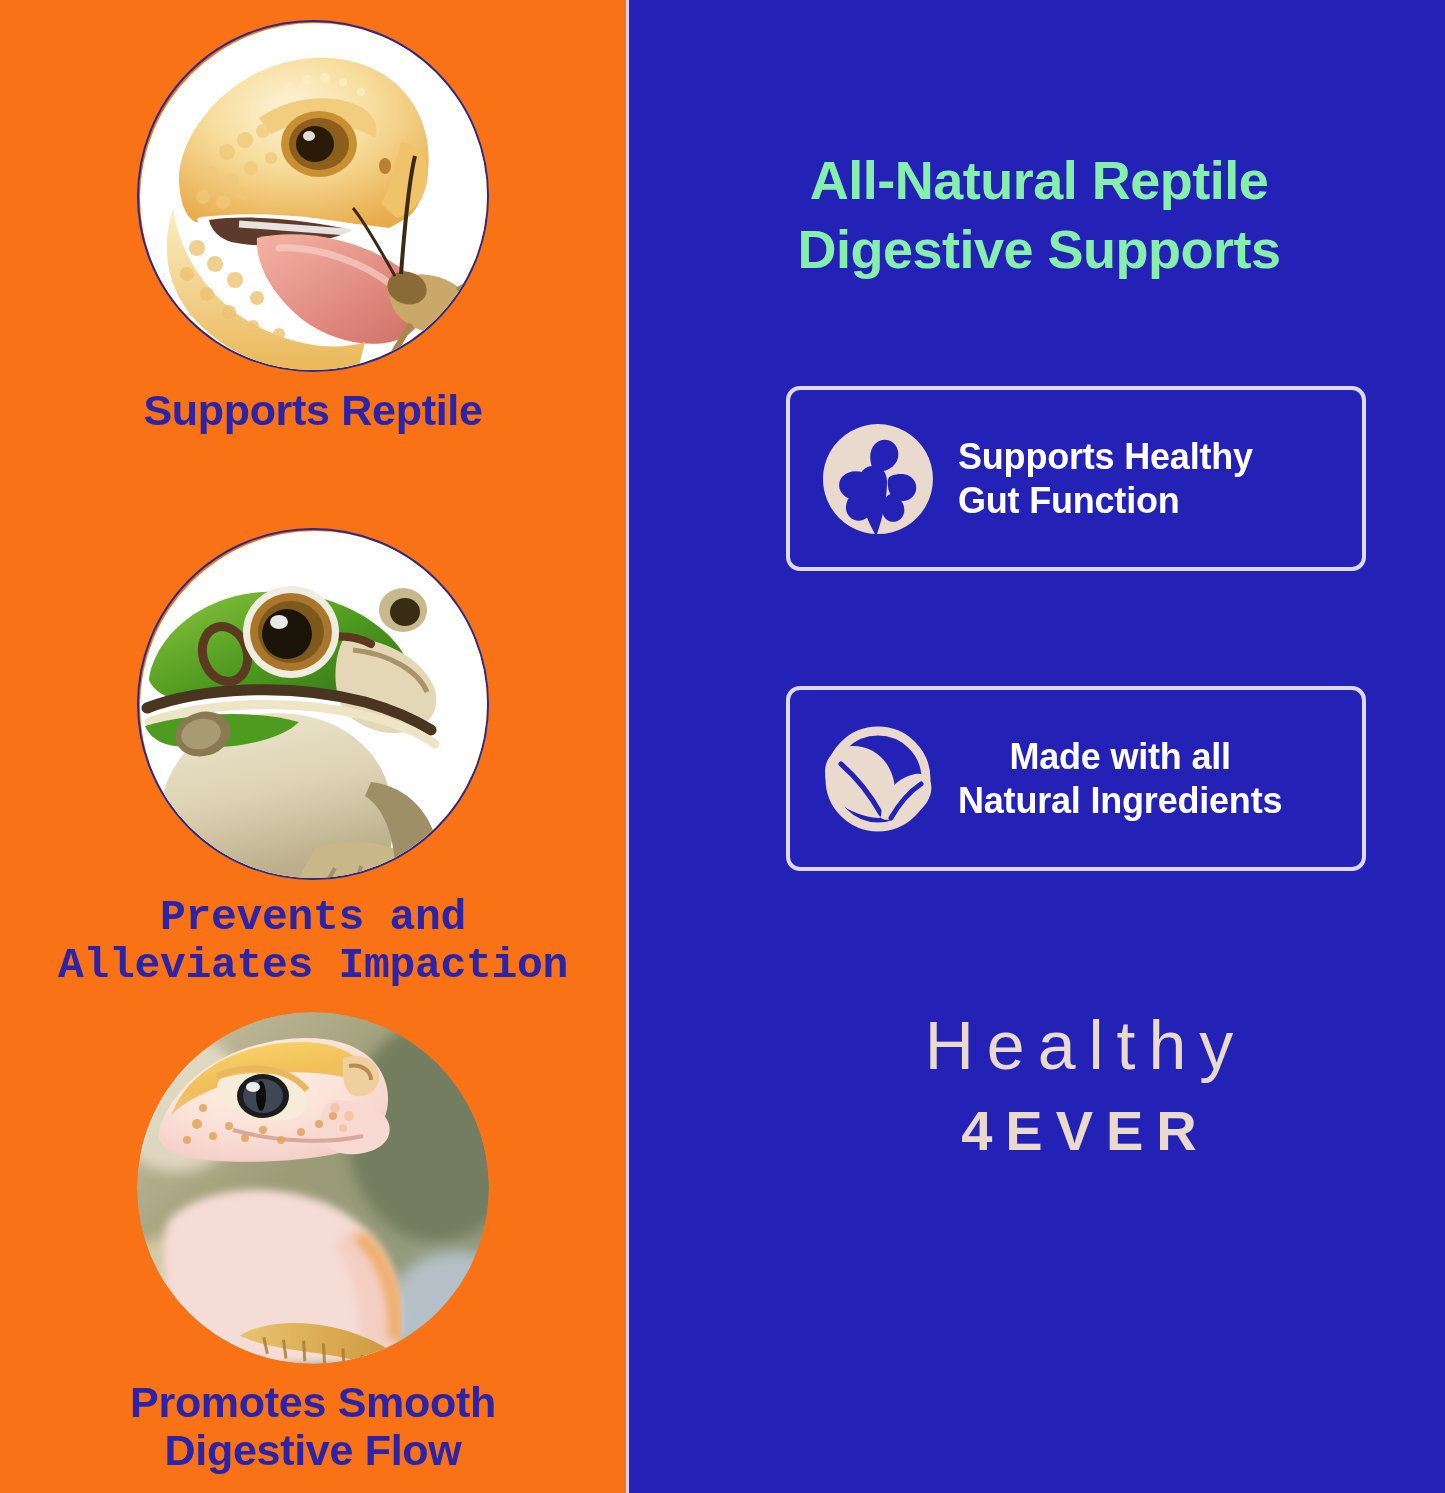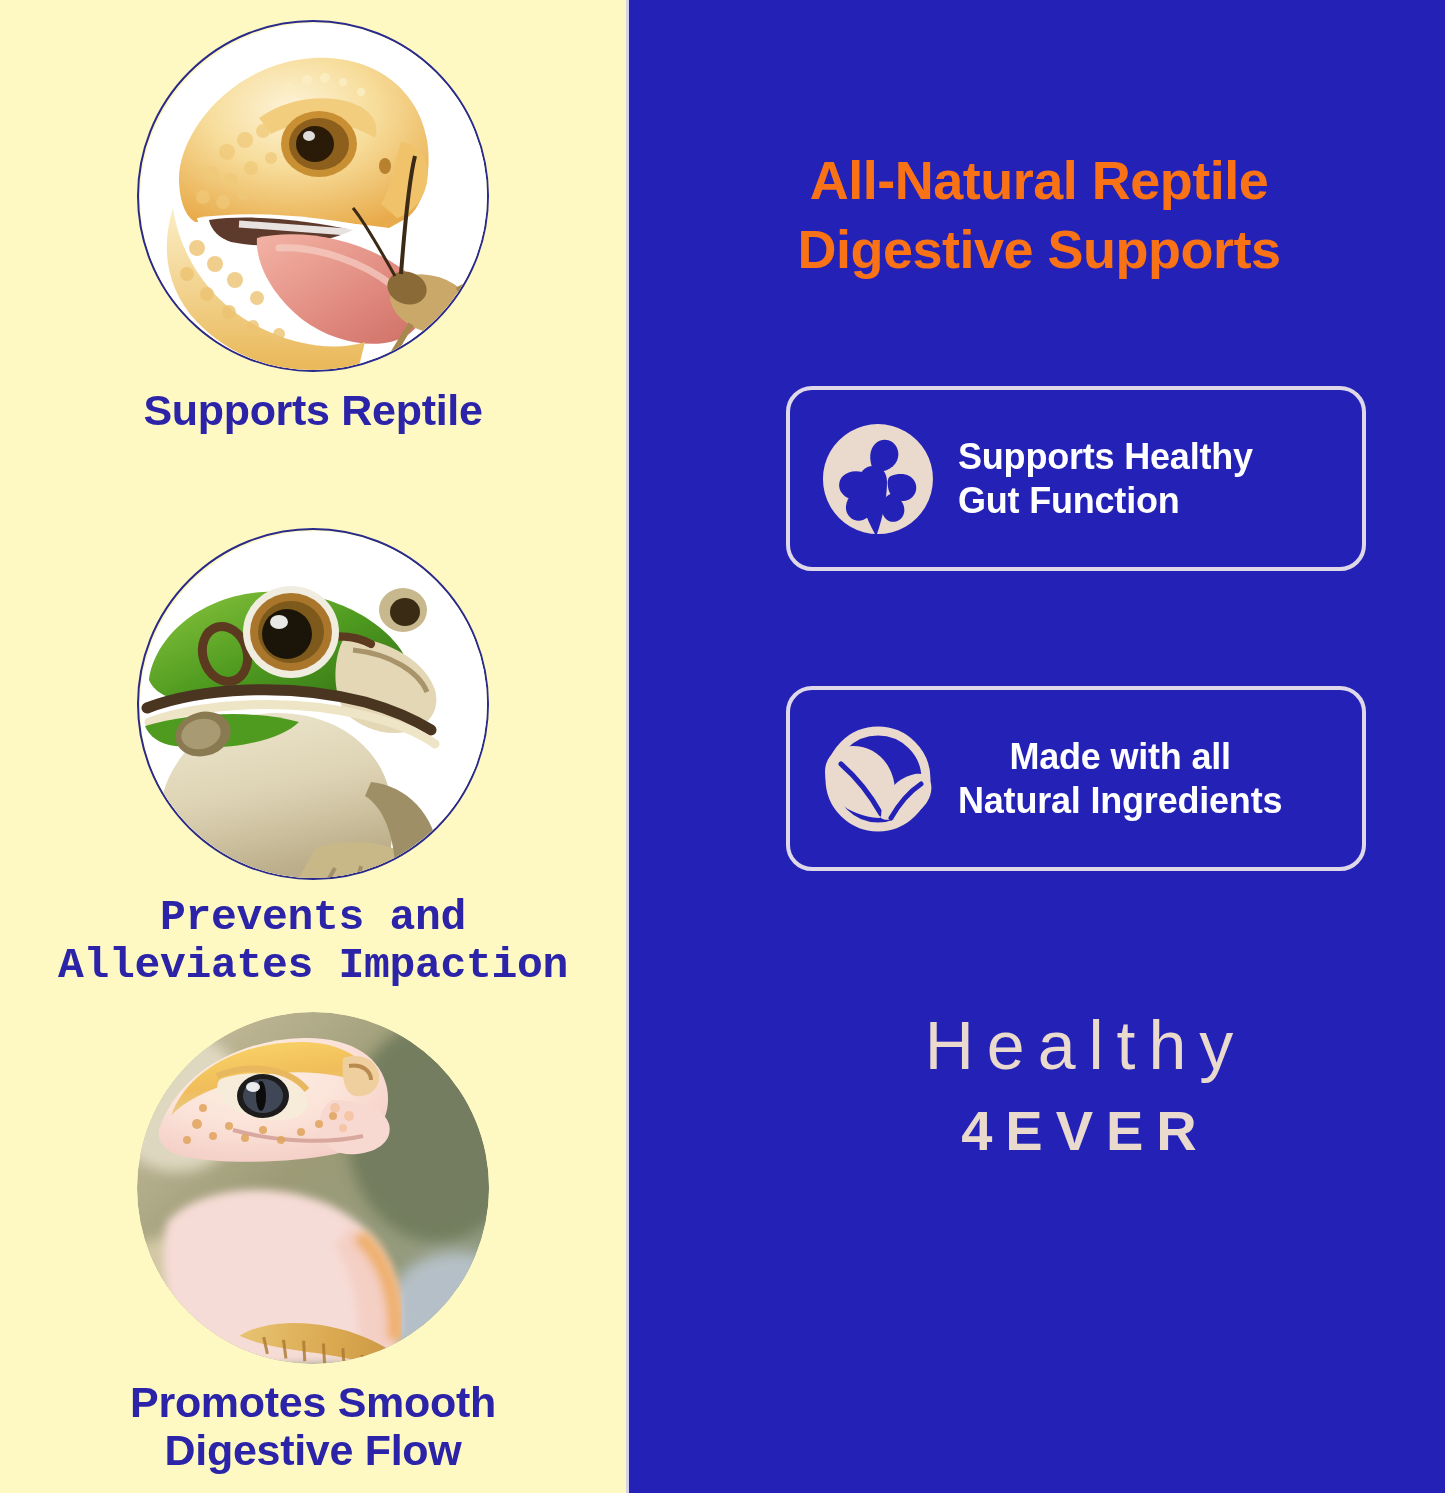--- a/index.html
+++ b/index.html
@@ -19,21 +19,21 @@
     overflow: hidden;
   }
 
   
   .left-col {
     position: absolute;
     left: 0;
     top: 0;
     width: 626px;
     height: 1493px;
-    background: #fef9c3;
+    background: #f97316;
   }
 
   .feature {
     position: absolute;
     left: 0;
     width: 626px;
     text-align: center;
   }
   .feature-1 { top: 20px; }
   .feature-2 { top: 528px; font-family: Liberation Mono, monospace; }
@@ -74,36 +74,36 @@
     border-left: 3px solid #d6d2ea;
     box-sizing: border-box;
   }
 
   .panel-title {
     position: absolute;
     left: 50px;
     top: 146px;
     width: 720px;
     text-align: center;
-    color: #f97316;
+    color: #86efac;
     font-size: 54px;
     font-weight: bold;
     line-height: 1.28;
     letter-spacing: -0.5px;
   }
   .panel-title .line { display: block; }
 
   
   .badge {
     position: absolute;
     left: 157px;
     width: 580px;
     height: 185px;
     border: 4px solid #ded8e8;
-    border-radius: 26px;
+    border-radius: 14px;
     box-sizing: border-box;
     display: flex;
     align-items: center;
     padding-left: 24px;
   }
   .badge-1 { top: 386px; }
   .badge-2 { top: 686px; text-align: center; }
 
   .badge-icon {
     flex: 0 0 auto;

